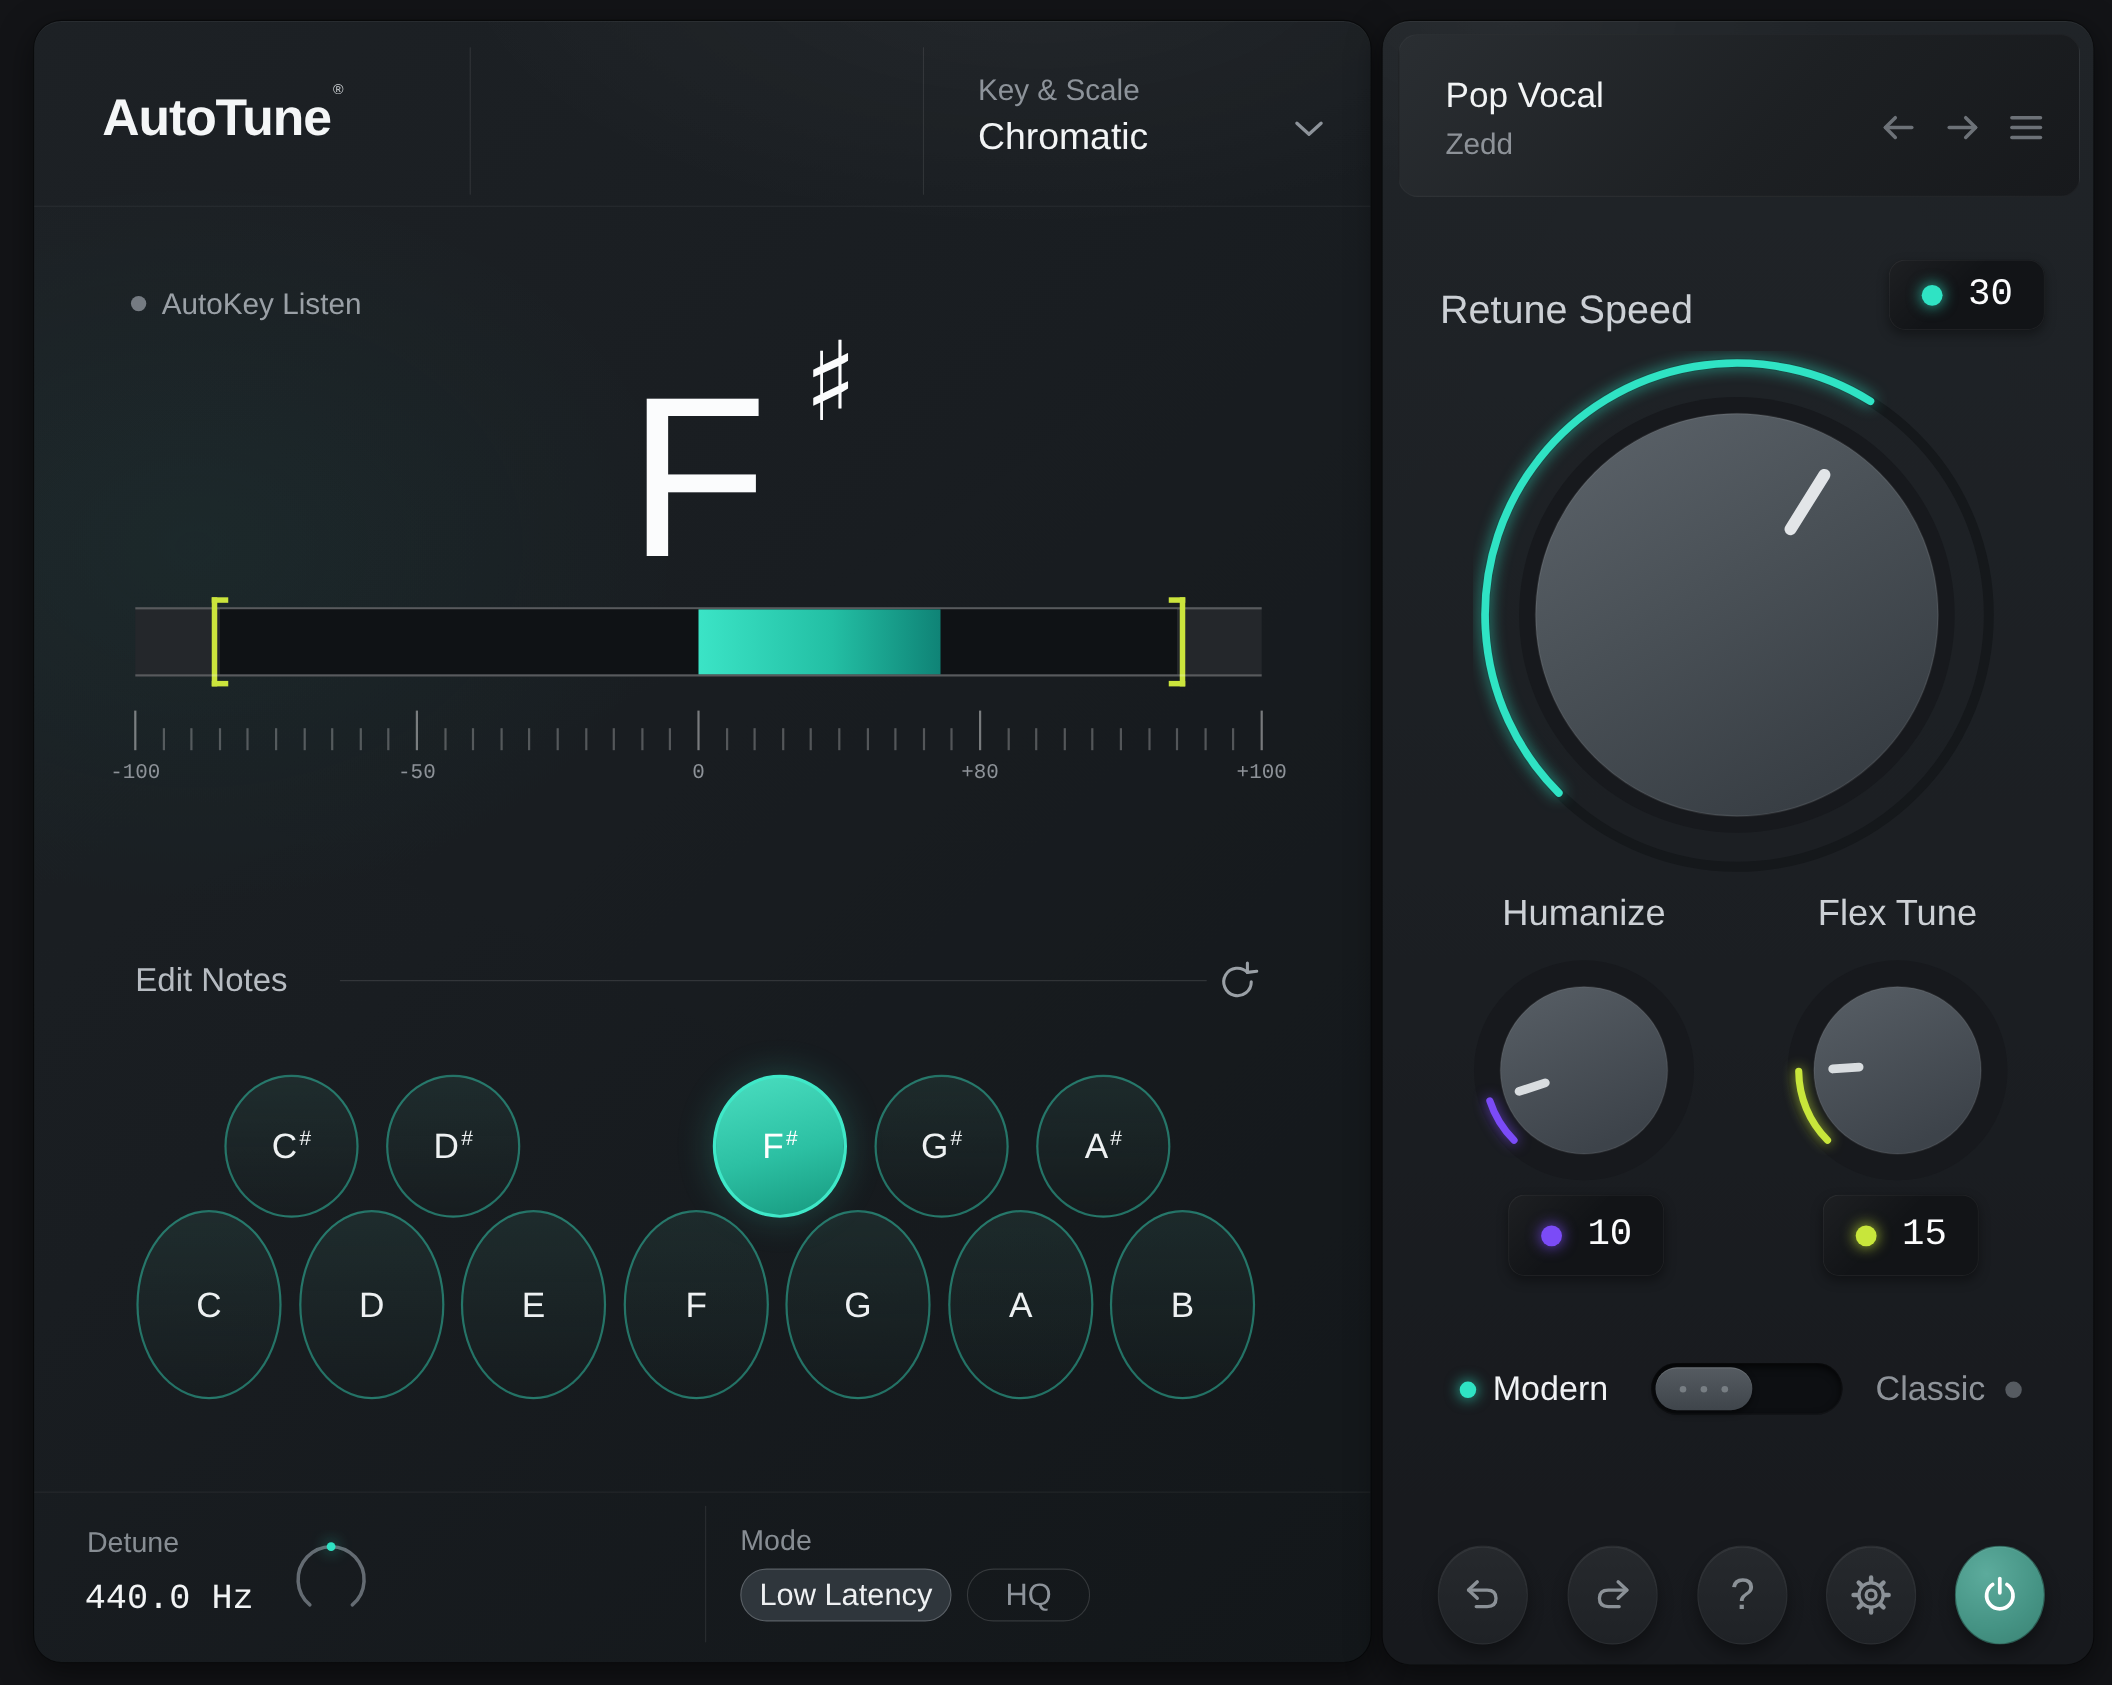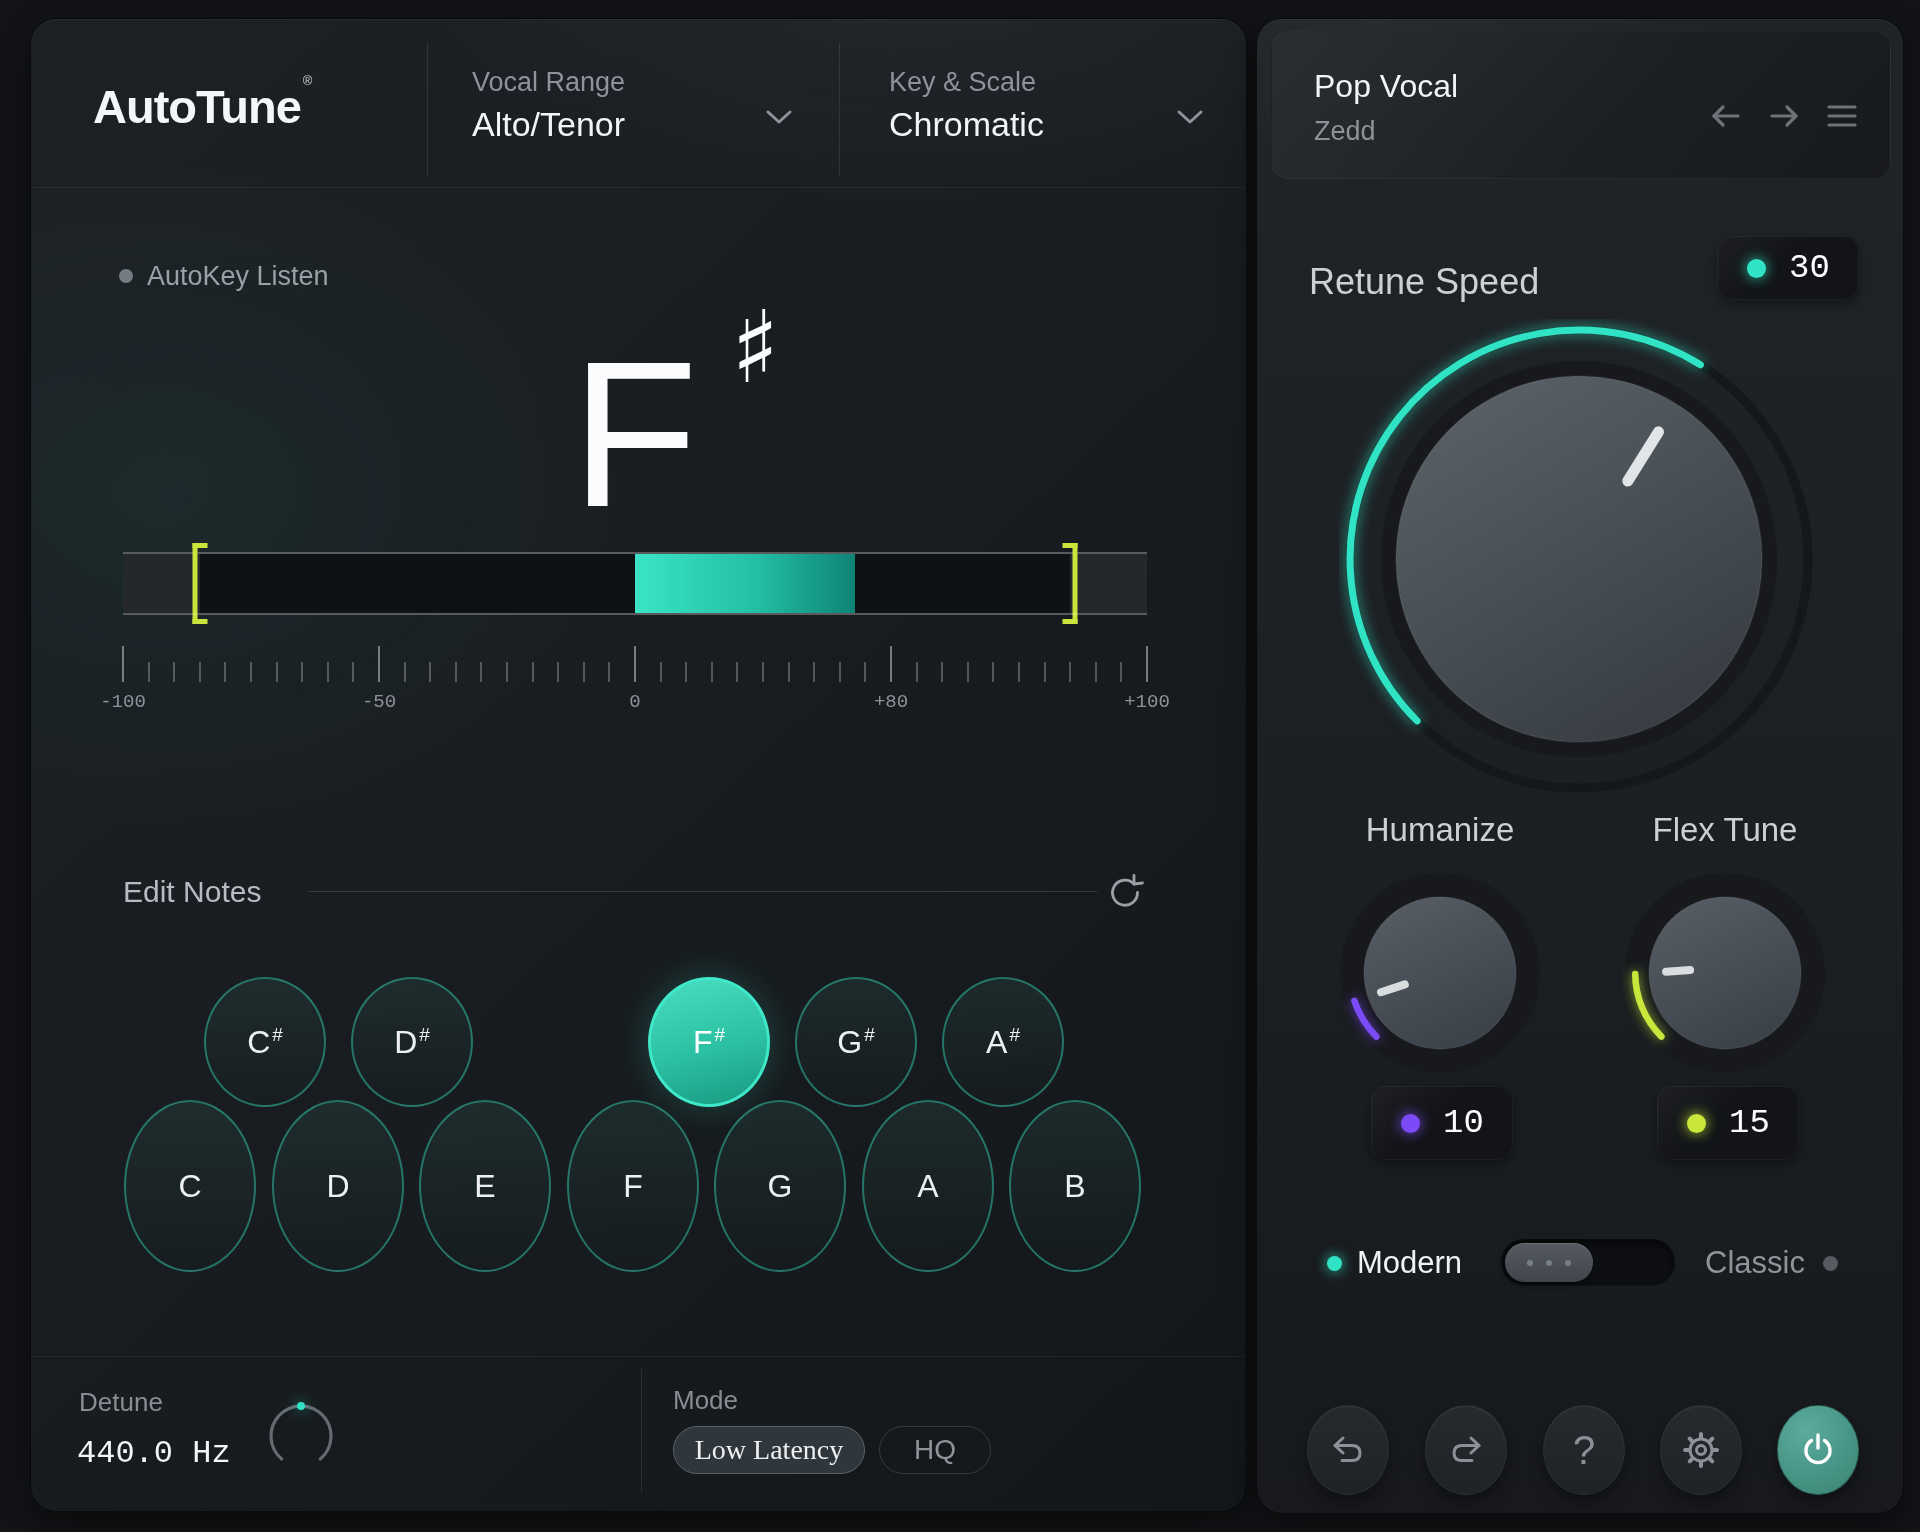--- a/index.html
+++ b/index.html
@@ -105,21 +105,21 @@
   .footer-vdiv{position:absolute;left:610px;top:1350px;width:1px;height:124px;background:rgba(255,255,255,.09);}
   .detune-label{position:absolute;left:48px;top:1368px;font-size:26px;color:#878d93;}
   .detune-value{position:absolute;left:46px;top:1416px;font-size:32px;color:#f2f4f5;}
   .detune-knob{position:absolute;left:225px;top:1372px;width:90px;height:90px;cursor:pointer;}
   .mode-label{position:absolute;left:642px;top:1366px;font-size:26px;color:#878d93;}
   .mode-btn{position:absolute;top:1407px;height:48px;border-radius:24px;display:flex;
     align-items:center;justify-content:center;font-size:28px;cursor:pointer;}
   .mode-btn.m0{left:642px;width:192px;}
   .mode-btn.m1{left:848px;width:112px;}
   .mode-btn{border:1.5px solid rgba(255,255,255,.14);color:#8d939a;background:transparent;}
-  .mode-btn.selected{background:#2f363c;border:1.5px solid #5b6167;color:#eef0f2;font-family:Liberation Serif, serif;}
+  .mode-btn.selected{background:#2f363c;border:1.5px solid #5b6167;color:#eef0f2;}
 
   
   .preset-box{position:absolute;left:14px;top:12px;width:620px;height:148px;border-radius:18px;
     background:linear-gradient(133deg,#2a2e32 0%,#1d2023 55%,#17191c 100%);
     border:1px solid rgba(255,255,255,.03);}
   .preset-name{position:absolute;left:42px;top:36px;font-size:32px;color:#f2f4f5;cursor:pointer;}
   .preset-author{position:absolute;left:42px;top:84px;font-size:27px;color:#8d9298;}
   .preset-nav{position:absolute;right:28px;top:64px;display:flex;gap:18px;}
   .preset-nav .nav-ic{width:40px;height:40px;cursor:pointer;}
   .preset-nav svg{stroke:#6d7278;fill:none;stroke-width:3.2;stroke-linecap:round;stroke-linejoin:round;}
@@ -180,29 +180,20 @@
 </head>
 <body>
 
 <div class="stage">
 
   <section class="left-panel">
 
     <div class="logo"><span>AutoTune</span><sup>®</sup></div>
     <div class="vdiv d1"></div>
 
-    <div class="dropdown dd-vocal">
-      <span class="dd-label">Vocal Range</span>
-      <span class="dd-value">Alto/Tenor</span>
-      <span class="chevron">
-        <svg viewBox="0 0 30 20" width="30" height="20">
-            <polyline points="4,5 15,15 26,5"></polyline>
-          </svg>
-      </span>
-    </div>
 
     <div class="vdiv d2"></div>
 
     <div class="dropdown dd-key">
       <span class="dd-label">Key &amp; Scale</span>
       <span class="dd-value">Chromatic</span>
       <span class="chevron">
         <svg viewBox="0 0 30 20" width="30" height="20">
             <polyline points="4,5 15,15 26,5"></polyline>
           </svg>

